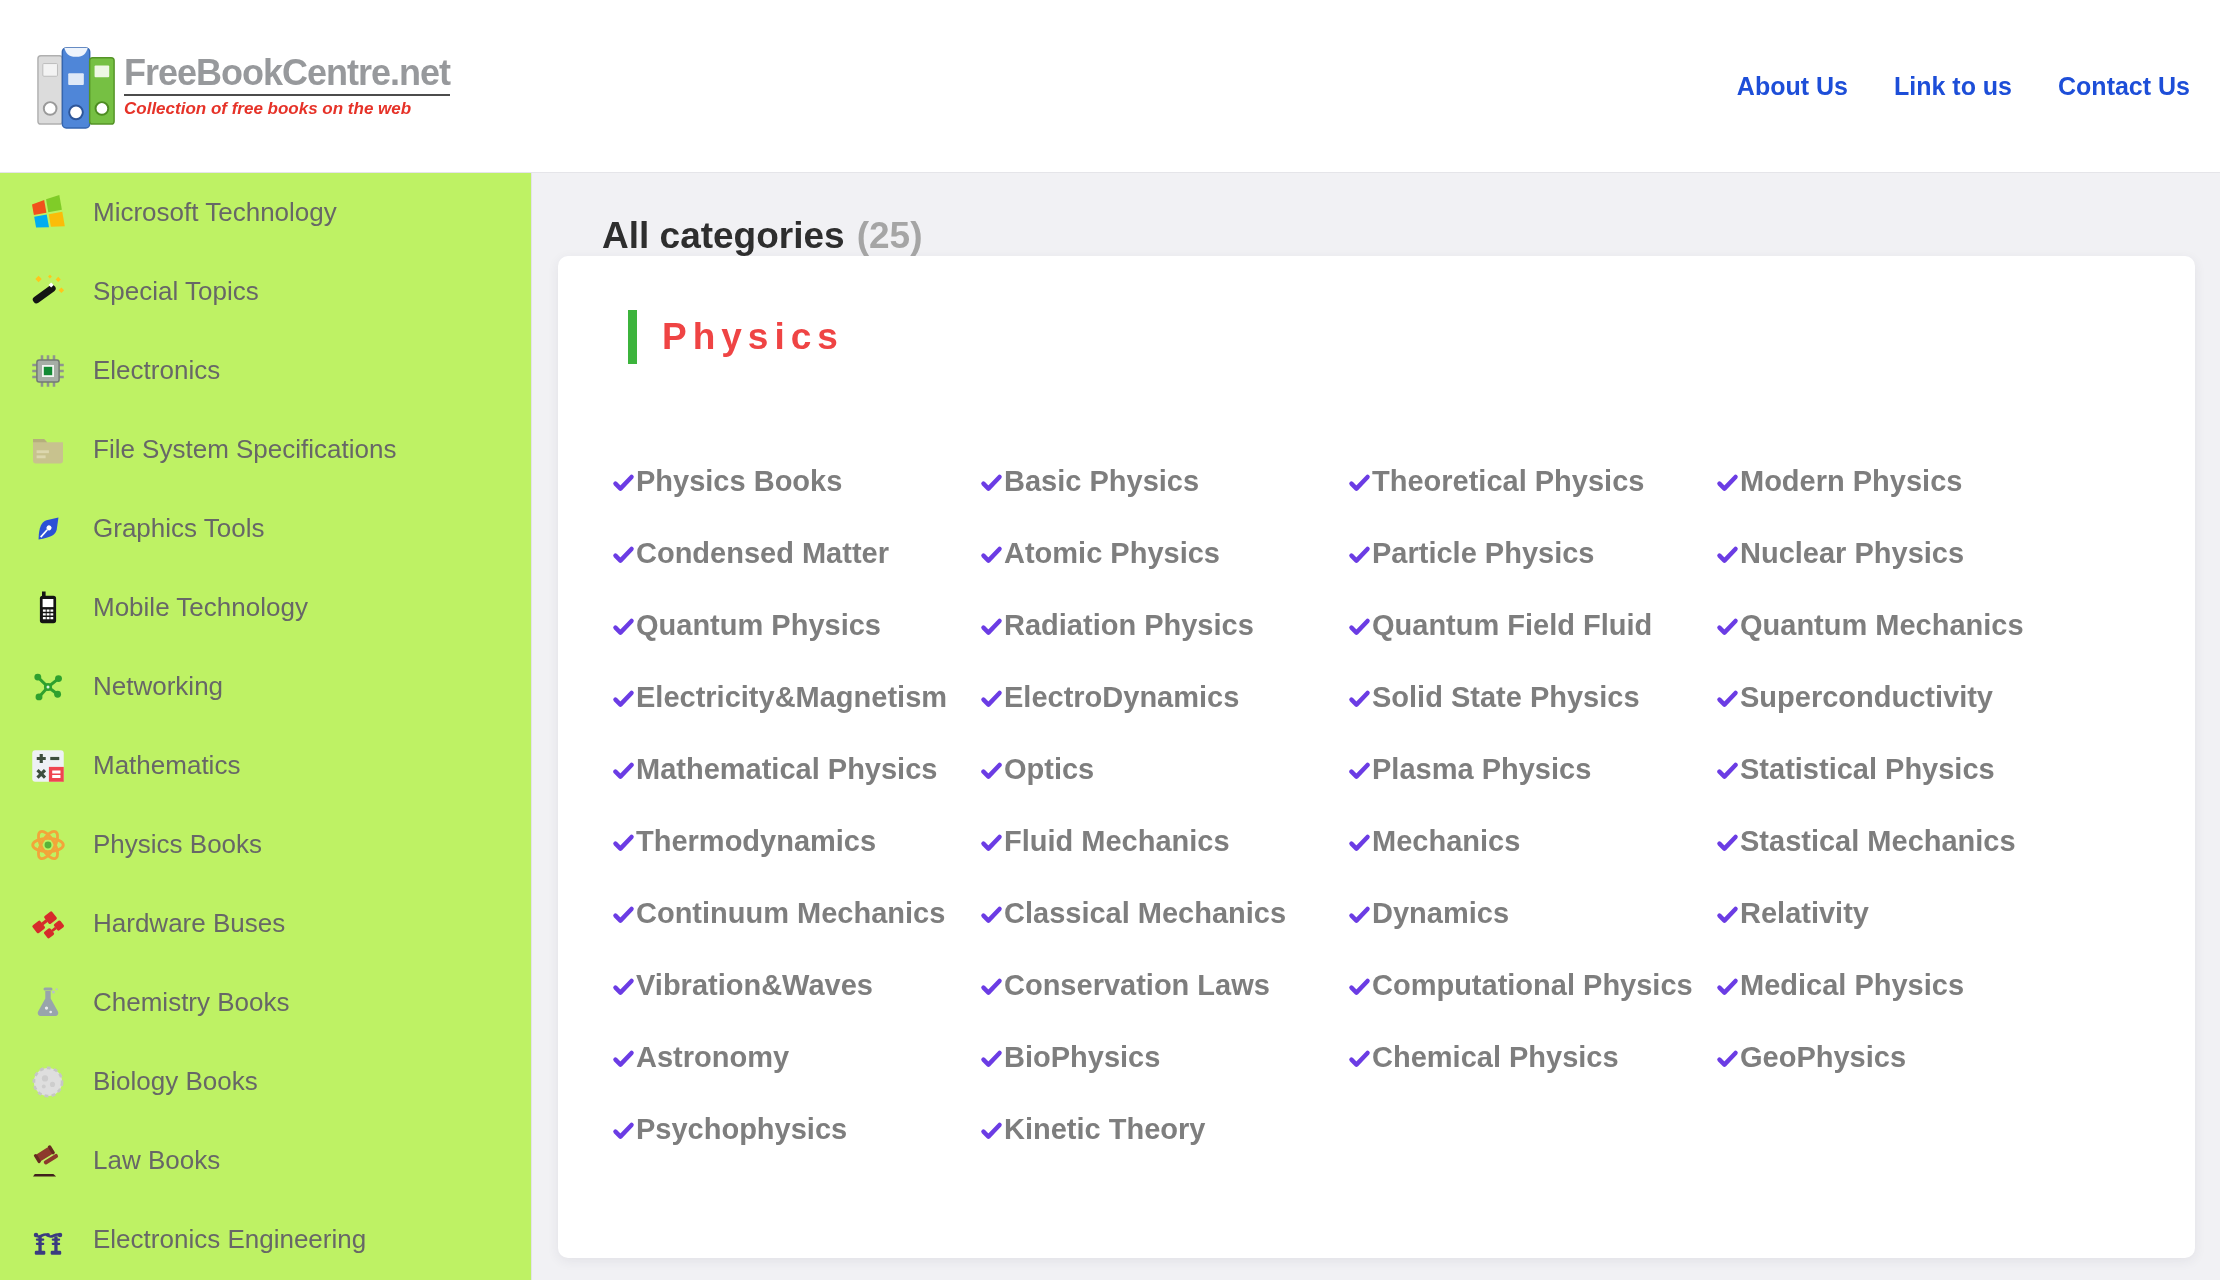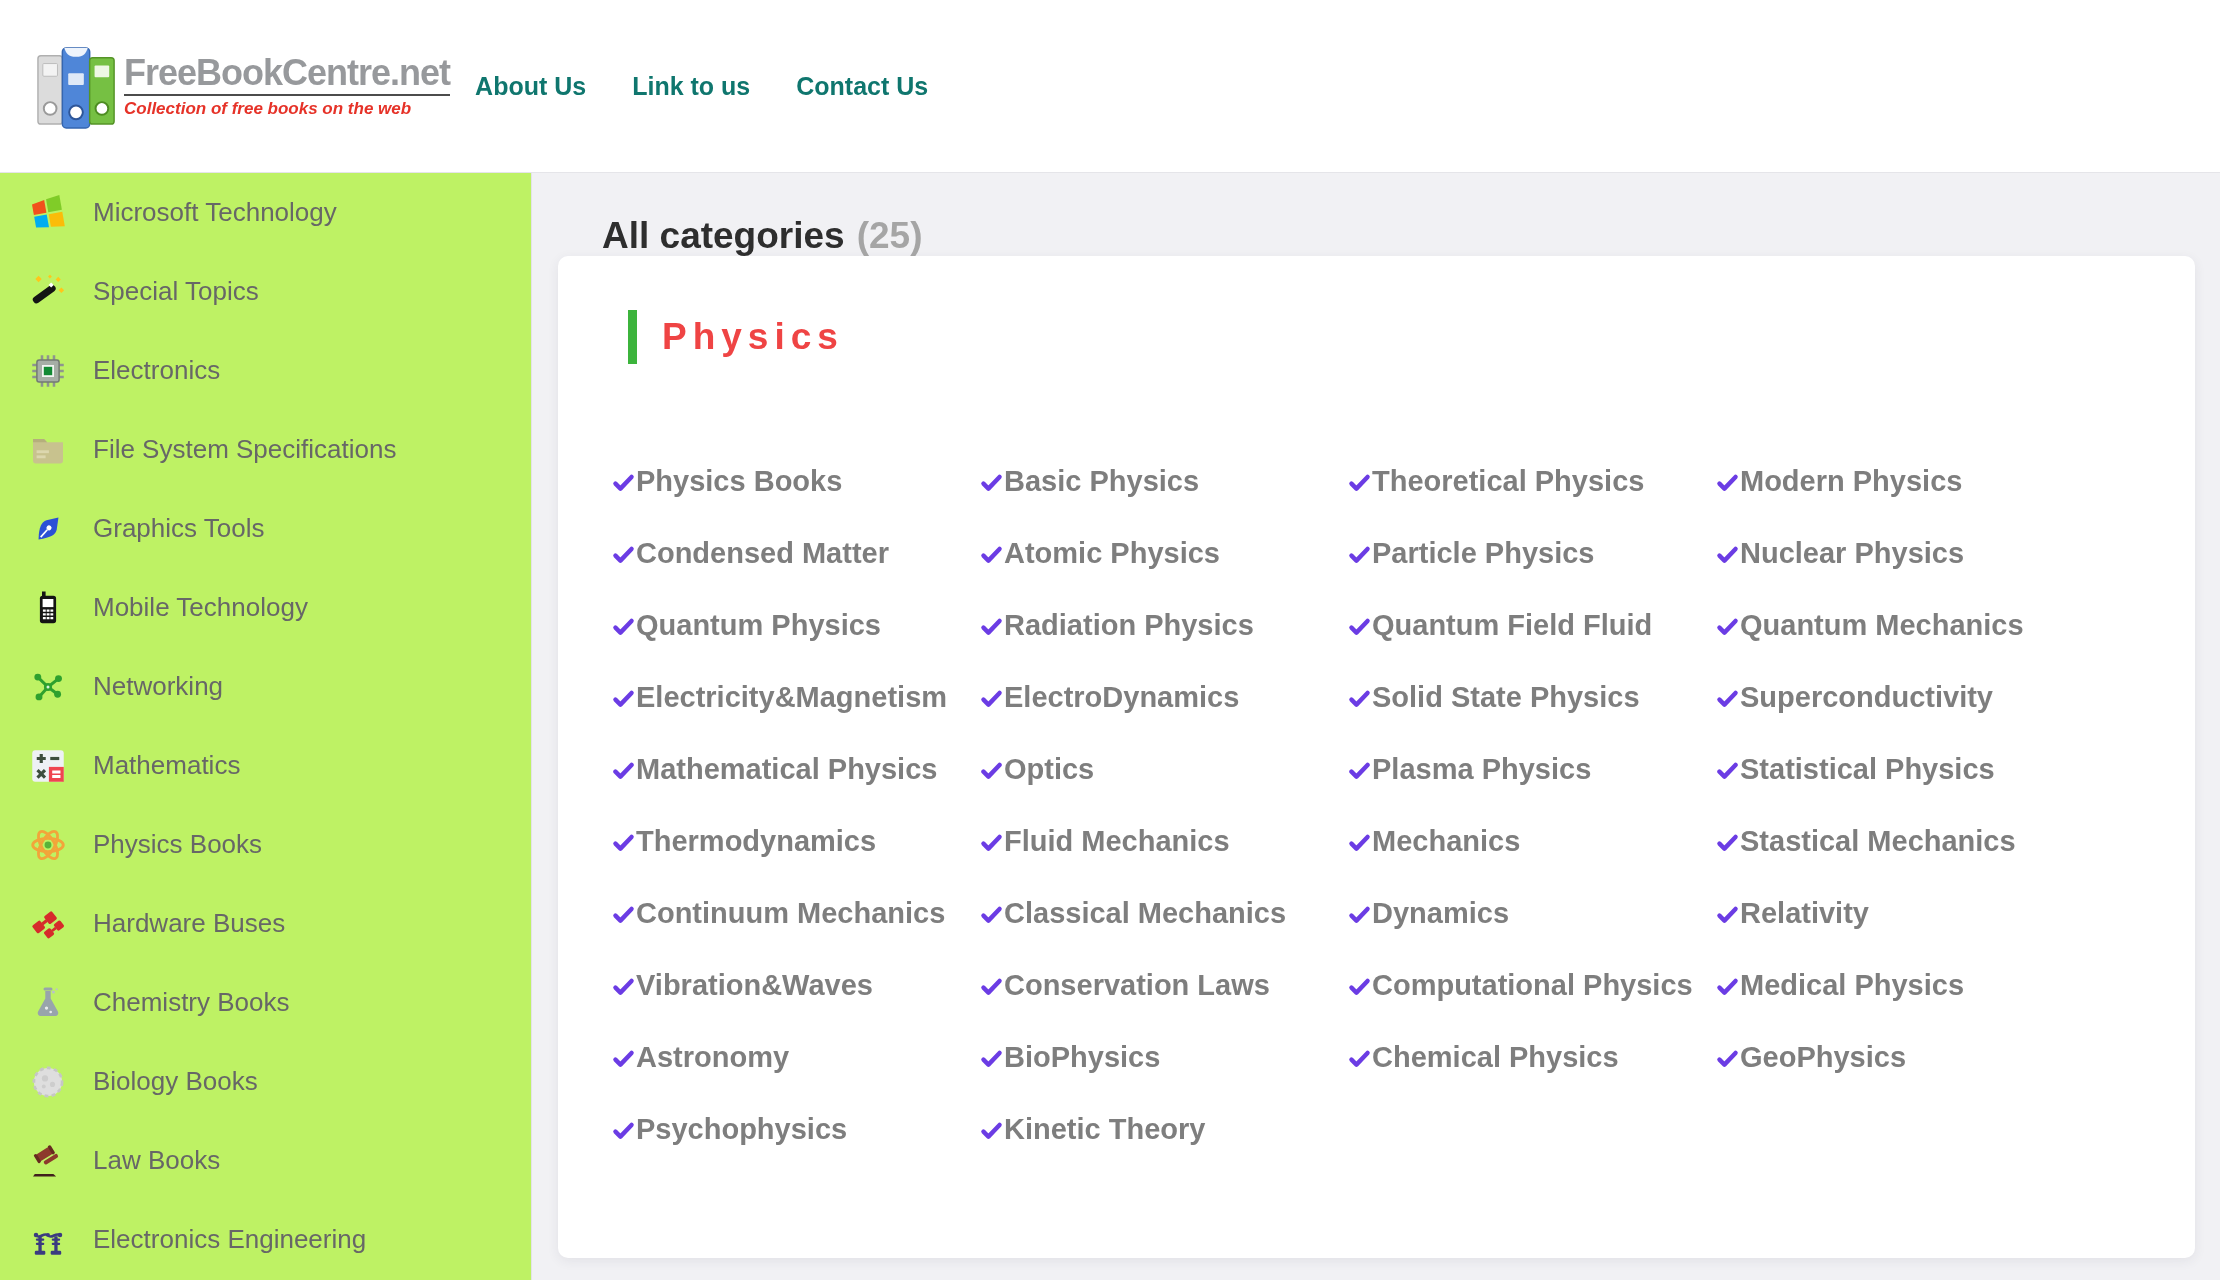--- a/index.html
+++ b/index.html
@@ -5,33 +5,32 @@
   *{box-sizing:border-box}
   html,body{margin:0;padding:0}
   body{
     width:2220px;height:1281px;overflow:hidden;background:#fff;
     font-family:"Liberation Sans","DejaVu Sans",sans-serif;
     -webkit-font-smoothing:antialiased;
   }
   
   .header{
     height:173px;background:#fff;border-bottom:1px solid #e5e5e9;
-    display:flex;align-items:center;justify-content:flex-start;
+    display:flex;align-items:center;justify-content:space-between;
     padding:0 30px 0 36px;
-    gap:25px;
   }
   .logo{display:flex;align-items:center;gap:6px;cursor:pointer}
   .logo-icon{width:82px;height:92px;flex:none}
   .logo-icon svg{width:100%;height:100%}
   .logo-text{display:flex;flex-direction:column}
   .logo-title{font-size:36px;font-weight:700;color:#97999c;letter-spacing:-1px;line-height:40px}
   .logo-rule{height:2px;background:#4c4c4c;margin:1px 0 3px}
   .logo-tagline{font-size:17px;font-style:italic;font-weight:700;color:#e63228}
   .top-nav{display:flex;gap:46px;align-items:center}
-  .nav-link{font-size:25px;font-weight:600;color:#0f766e;text-decoration:none;cursor:pointer}
+  .nav-link{font-size:25px;font-weight:600;color:#1d4ed8;text-decoration:none;cursor:pointer}
   
   .body-row{display:flex;height:1107px}
   .sidebar{width:532px;background:#bef264;border-right:1px solid #e3e3e7;flex:none;overflow:hidden}
   .side-item{display:flex;align-items:center;gap:27px;height:79px;padding-left:30px;cursor:pointer}
   .side-icon{width:36px;height:36px;flex:none;display:flex}
   .side-icon svg{width:100%;height:100%}
   .side-label{font-size:26px;color:#676767;white-space:nowrap}
   
   .main{flex:1;background:#f1f1f4;padding:0 25px 8px 26px;overflow:hidden}
   .page-heading{margin:43px 0 0 44px;font-size:37px;line-height:40px;font-weight:700;color:#2e2e2e;display:flex;gap:12px;align-items:baseline}

